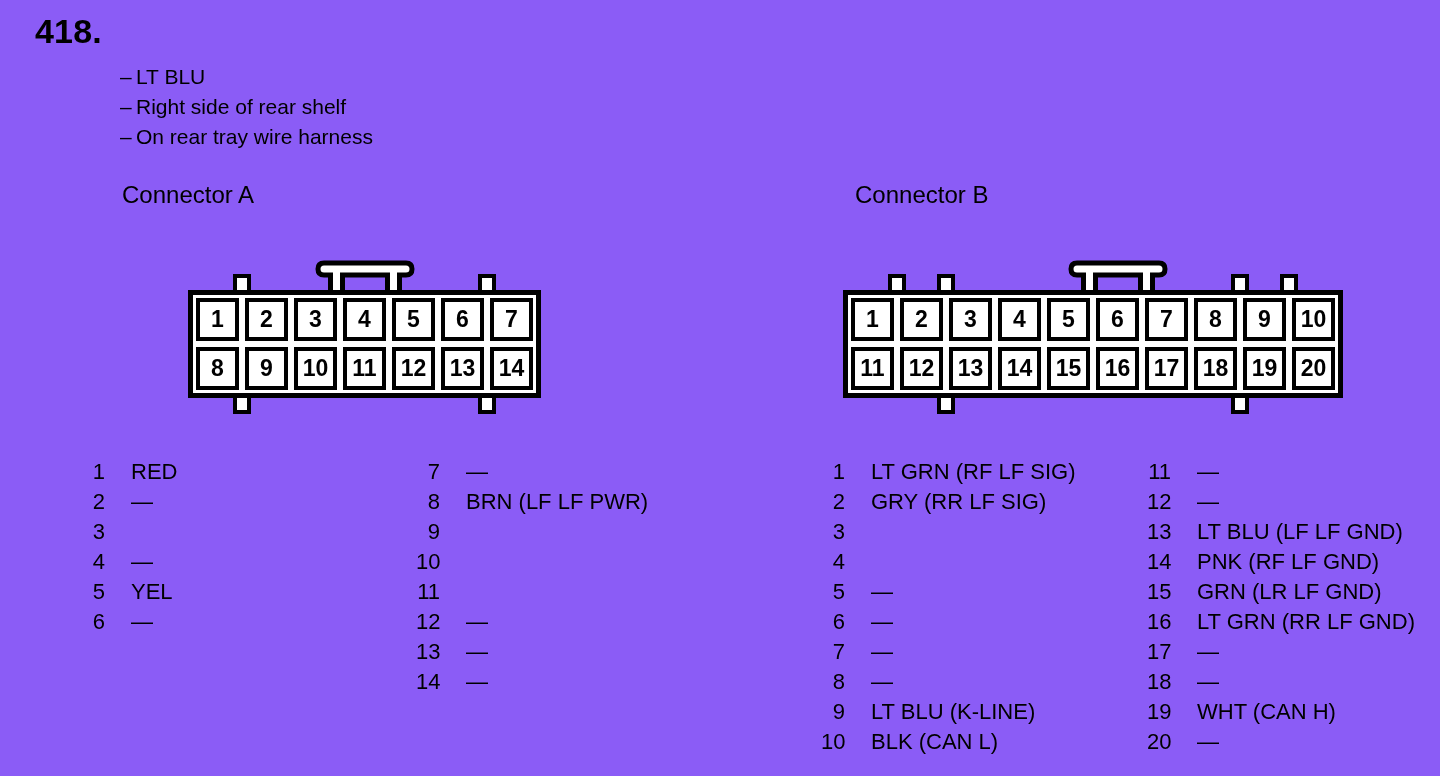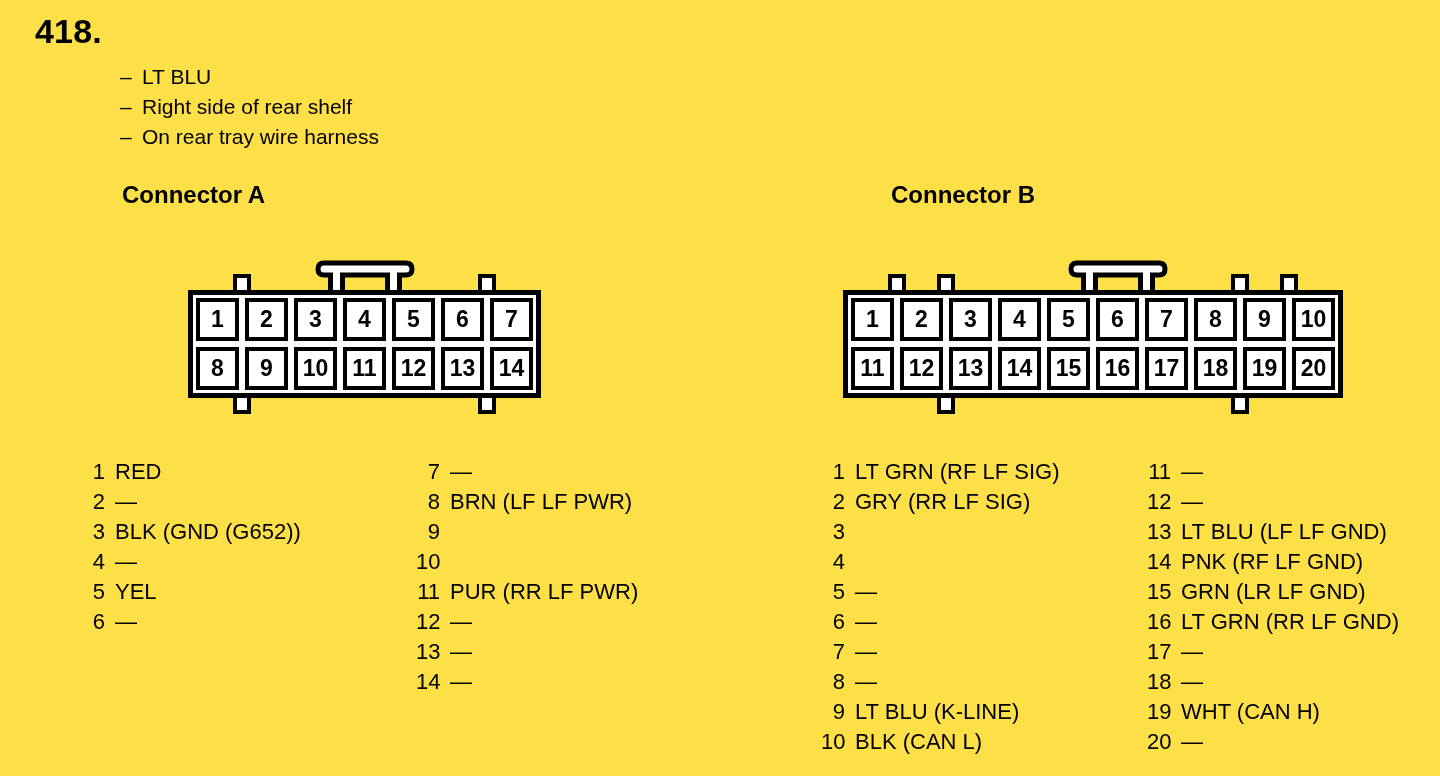--- a/index.html
+++ b/index.html
@@ -1,31 +1,31 @@
 <!DOCTYPE html>
 <html><head>
 <meta charset="utf-8">
 <style>
   html,body{margin:0;padding:0;background:#fff;}
   body{font-family:"Liberation Sans",sans-serif;color:#000;}
-  .canvas{position:relative;width:1440px;height:776px;background:#fde047;overflow:hidden;}
+  .canvas{position:relative;width:1440px;height:776px;background:#8b5cf6;overflow:hidden;}
 
   
   .title-row{position:absolute;left:35px;top:12px;display:flex;gap:21px;
              font-size:34px;font-weight:bold;letter-spacing:0.2px;}
   .bullets{position:absolute;left:120px;top:62px;margin:0;padding:0;list-style:none;
            font-size:21px;line-height:30px;}
   .bullets li{display:flex;}
   .bullet-dash{width:16px;}
-  .bullet-text{margin-left:6px;}
+  .bullet-text{}
 
   
-  .connector-heading{position:absolute;top:181px;font-size:24px;font-weight:bold;line-height:28px;}
+  .connector-heading{position:absolute;top:181px;font-size:24px;font-weight:normal;line-height:28px;}
   .conn-heading-a{left:122px;}
-  .conn-heading-b{left:855px;margin-left:36px;}
+  .conn-heading-b{left:855px;}
 
   
   .connector-diagram{position:absolute;top:290px;}
   .diagram-a{left:188px;}
   .diagram-b{left:843px;}
   .connector-body{position:relative;z-index:2;background:#fff;border:5px solid #000;
                   padding:3px;display:grid;gap:6px;width:max-content;}
   .pin-cell{width:43px;height:43px;box-sizing:border-box;border:4px solid #000;
             display:flex;align-items:center;justify-content:center;
             font-size:23px;font-weight:bold;background:#fff;}
@@ -37,21 +37,21 @@
 
   
   .pin-list{position:absolute;top:460px;width:330px;font-size:22px;line-height:24px;}
   .list-a-left{left:81px;}
   .list-a-right{left:416px;}
   .list-b-left{left:821px;}
   .list-b-right{left:1147px;}
   .pin-entry{display:flex;align-items:flex-start;margin-bottom:6px;}
   .pin-num{width:24px;flex:0 0 24px;text-align:right;margin-right:10px;}
   .pin-desc{flex:1;}
-  .pin-line{line-height:24px;white-space:nowrap;}
+  .pin-line{line-height:24px;white-space:nowrap;margin-left:16px;}
 </style>
 </head>
 <body>
 
 <div class="canvas">
 
   <div class="title-row">
     <span>418.</span>
   </div>
 
@@ -140,23 +140,20 @@
         </div>
       </div>
       <div class="pin-entry">
         <span class="pin-num">2</span>
         <div class="pin-desc">
           <div class="pin-line">—</div>
         </div>
       </div>
       <div class="pin-entry">
         <span class="pin-num">3</span>
-        <div class="pin-desc">
-          <div class="pin-line">BLK (GND (G652))</div>
-        </div>
       </div>
       <div class="pin-entry">
         <span class="pin-num">4</span>
         <div class="pin-desc">
           <div class="pin-line">—</div>
         </div>
       </div>
       <div class="pin-entry">
         <span class="pin-num">5</span>
         <div class="pin-desc">
@@ -184,23 +181,20 @@
         </div>
       </div>
       <div class="pin-entry">
         <span class="pin-num">9</span>
       </div>
       <div class="pin-entry">
         <span class="pin-num">10</span>
       </div>
       <div class="pin-entry">
         <span class="pin-num">11</span>
-        <div class="pin-desc">
-          <div class="pin-line">PUR (RR LF PWR)</div>
-        </div>
       </div>
       <div class="pin-entry">
         <span class="pin-num">12</span>
         <div class="pin-desc">
           <div class="pin-line">—</div>
         </div>
       </div>
       <div class="pin-entry">
         <span class="pin-num">13</span>
         <div class="pin-desc">

